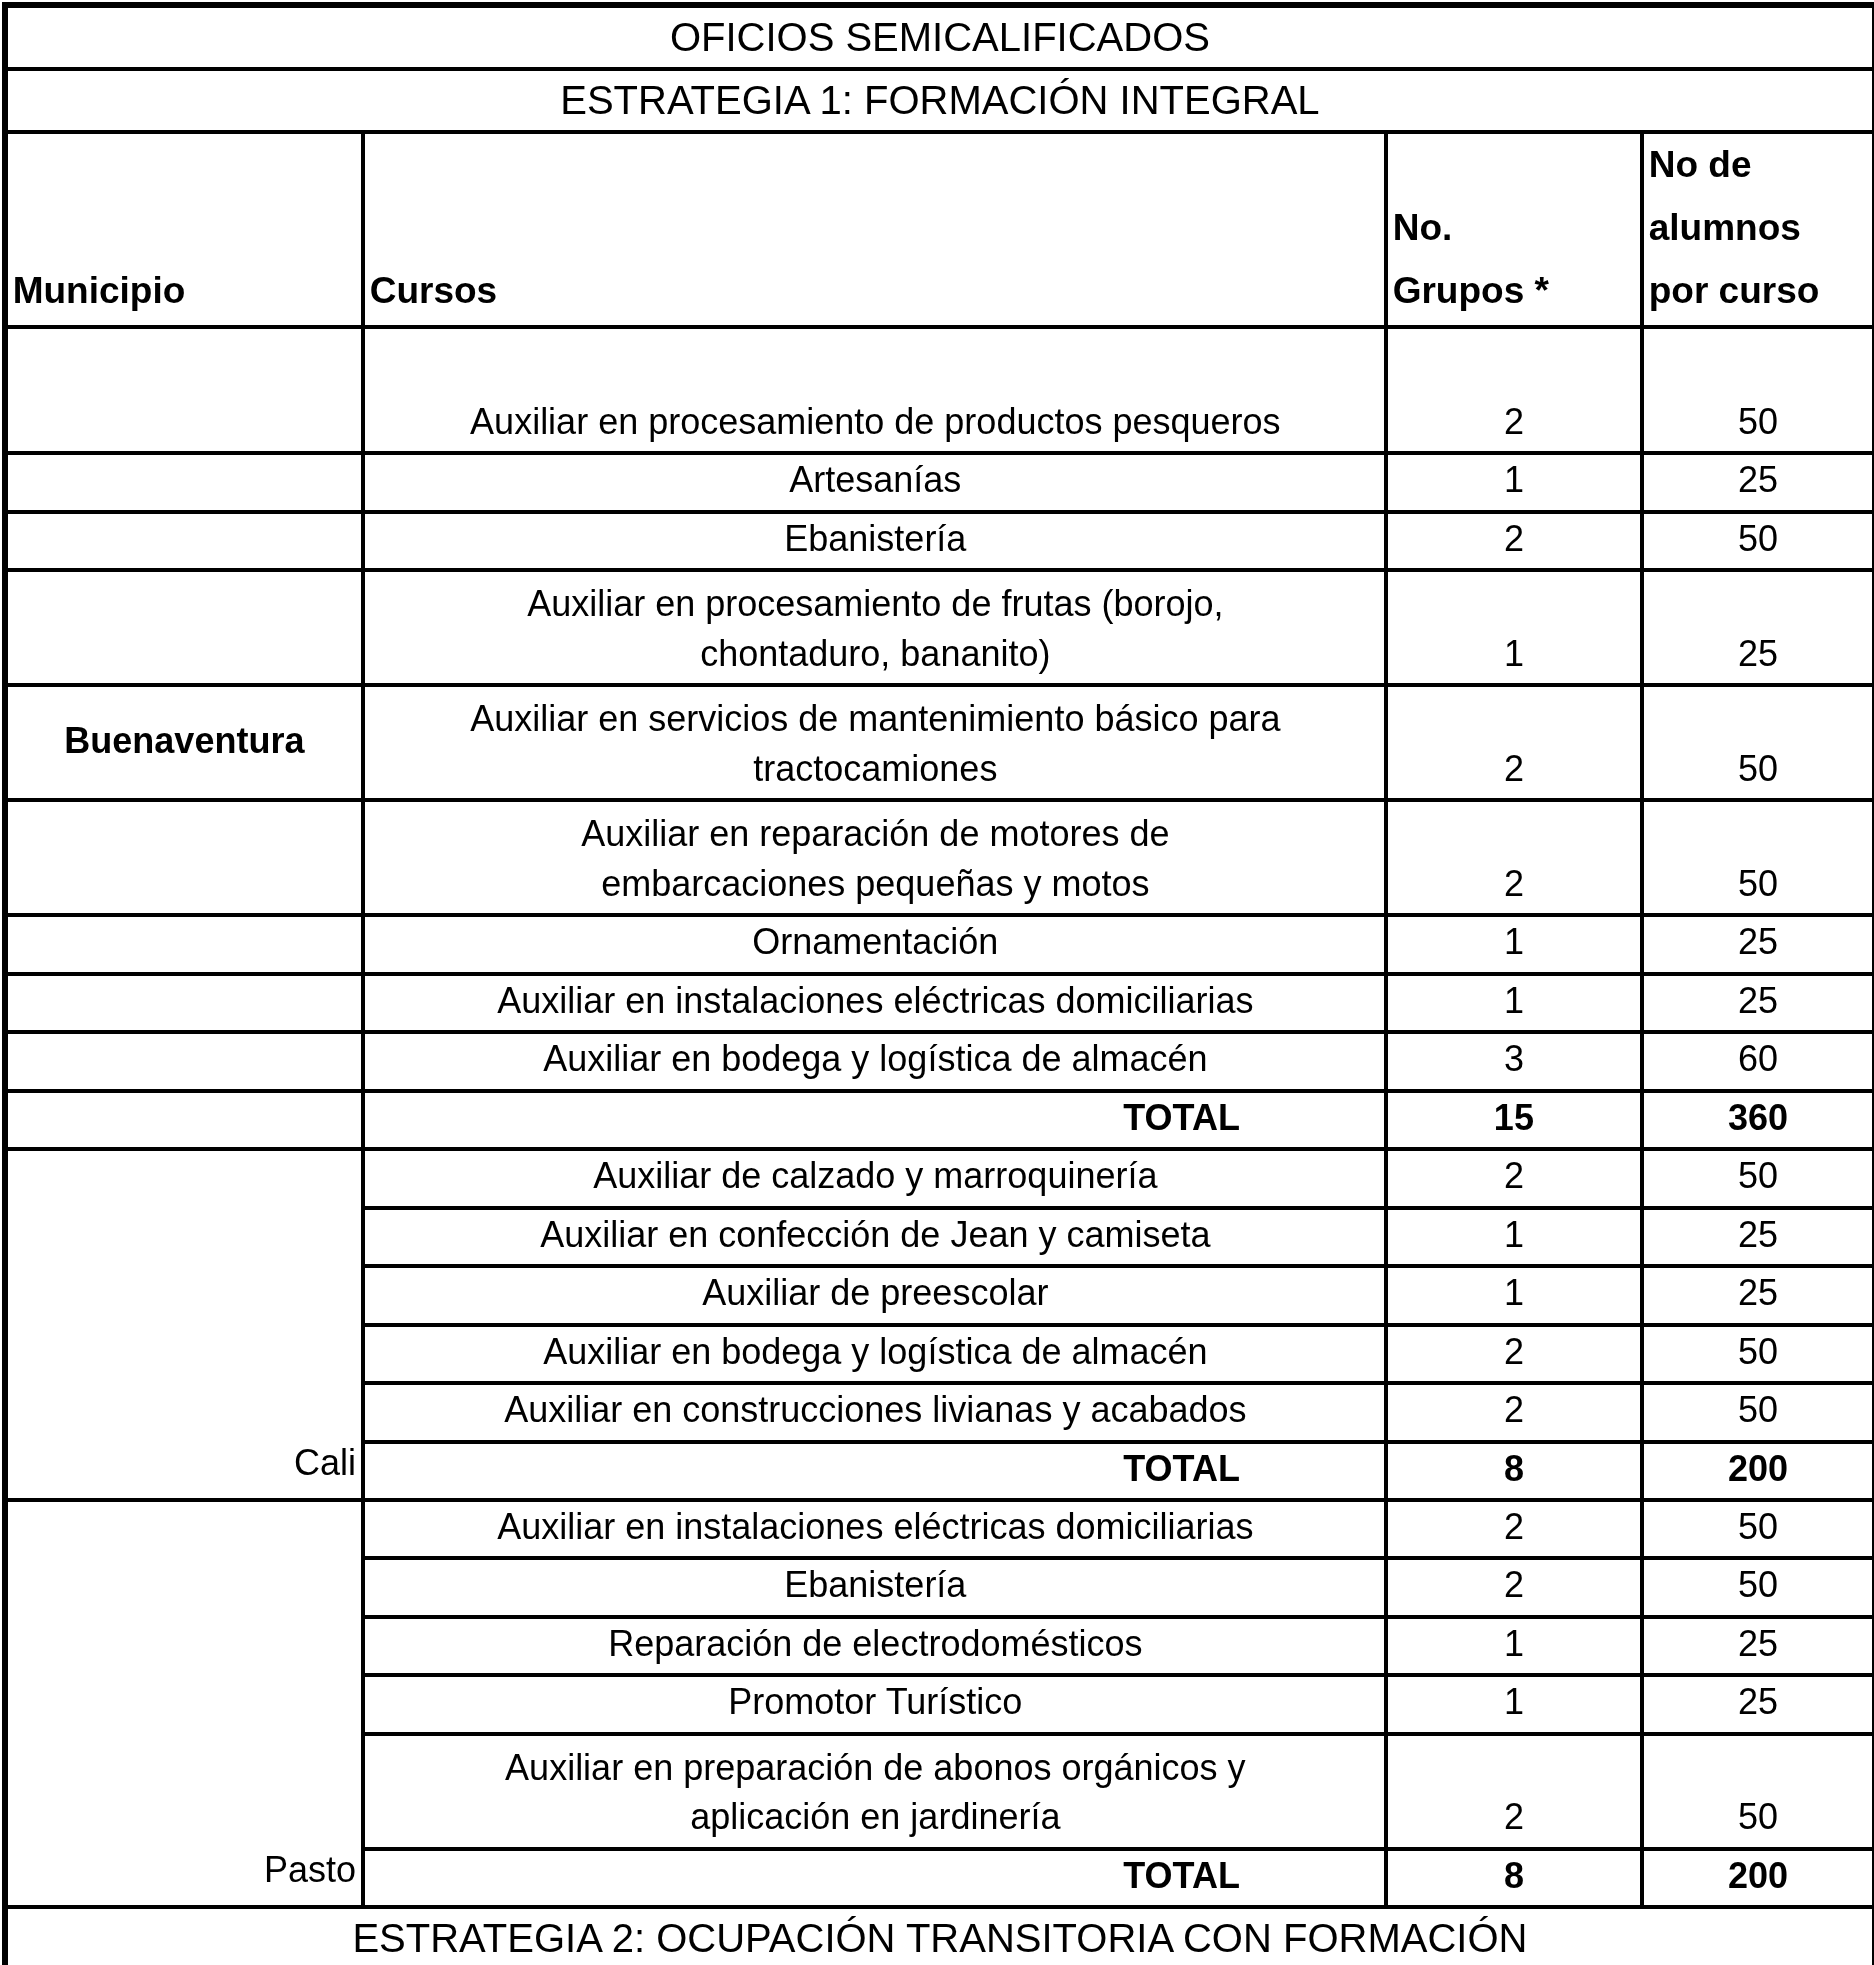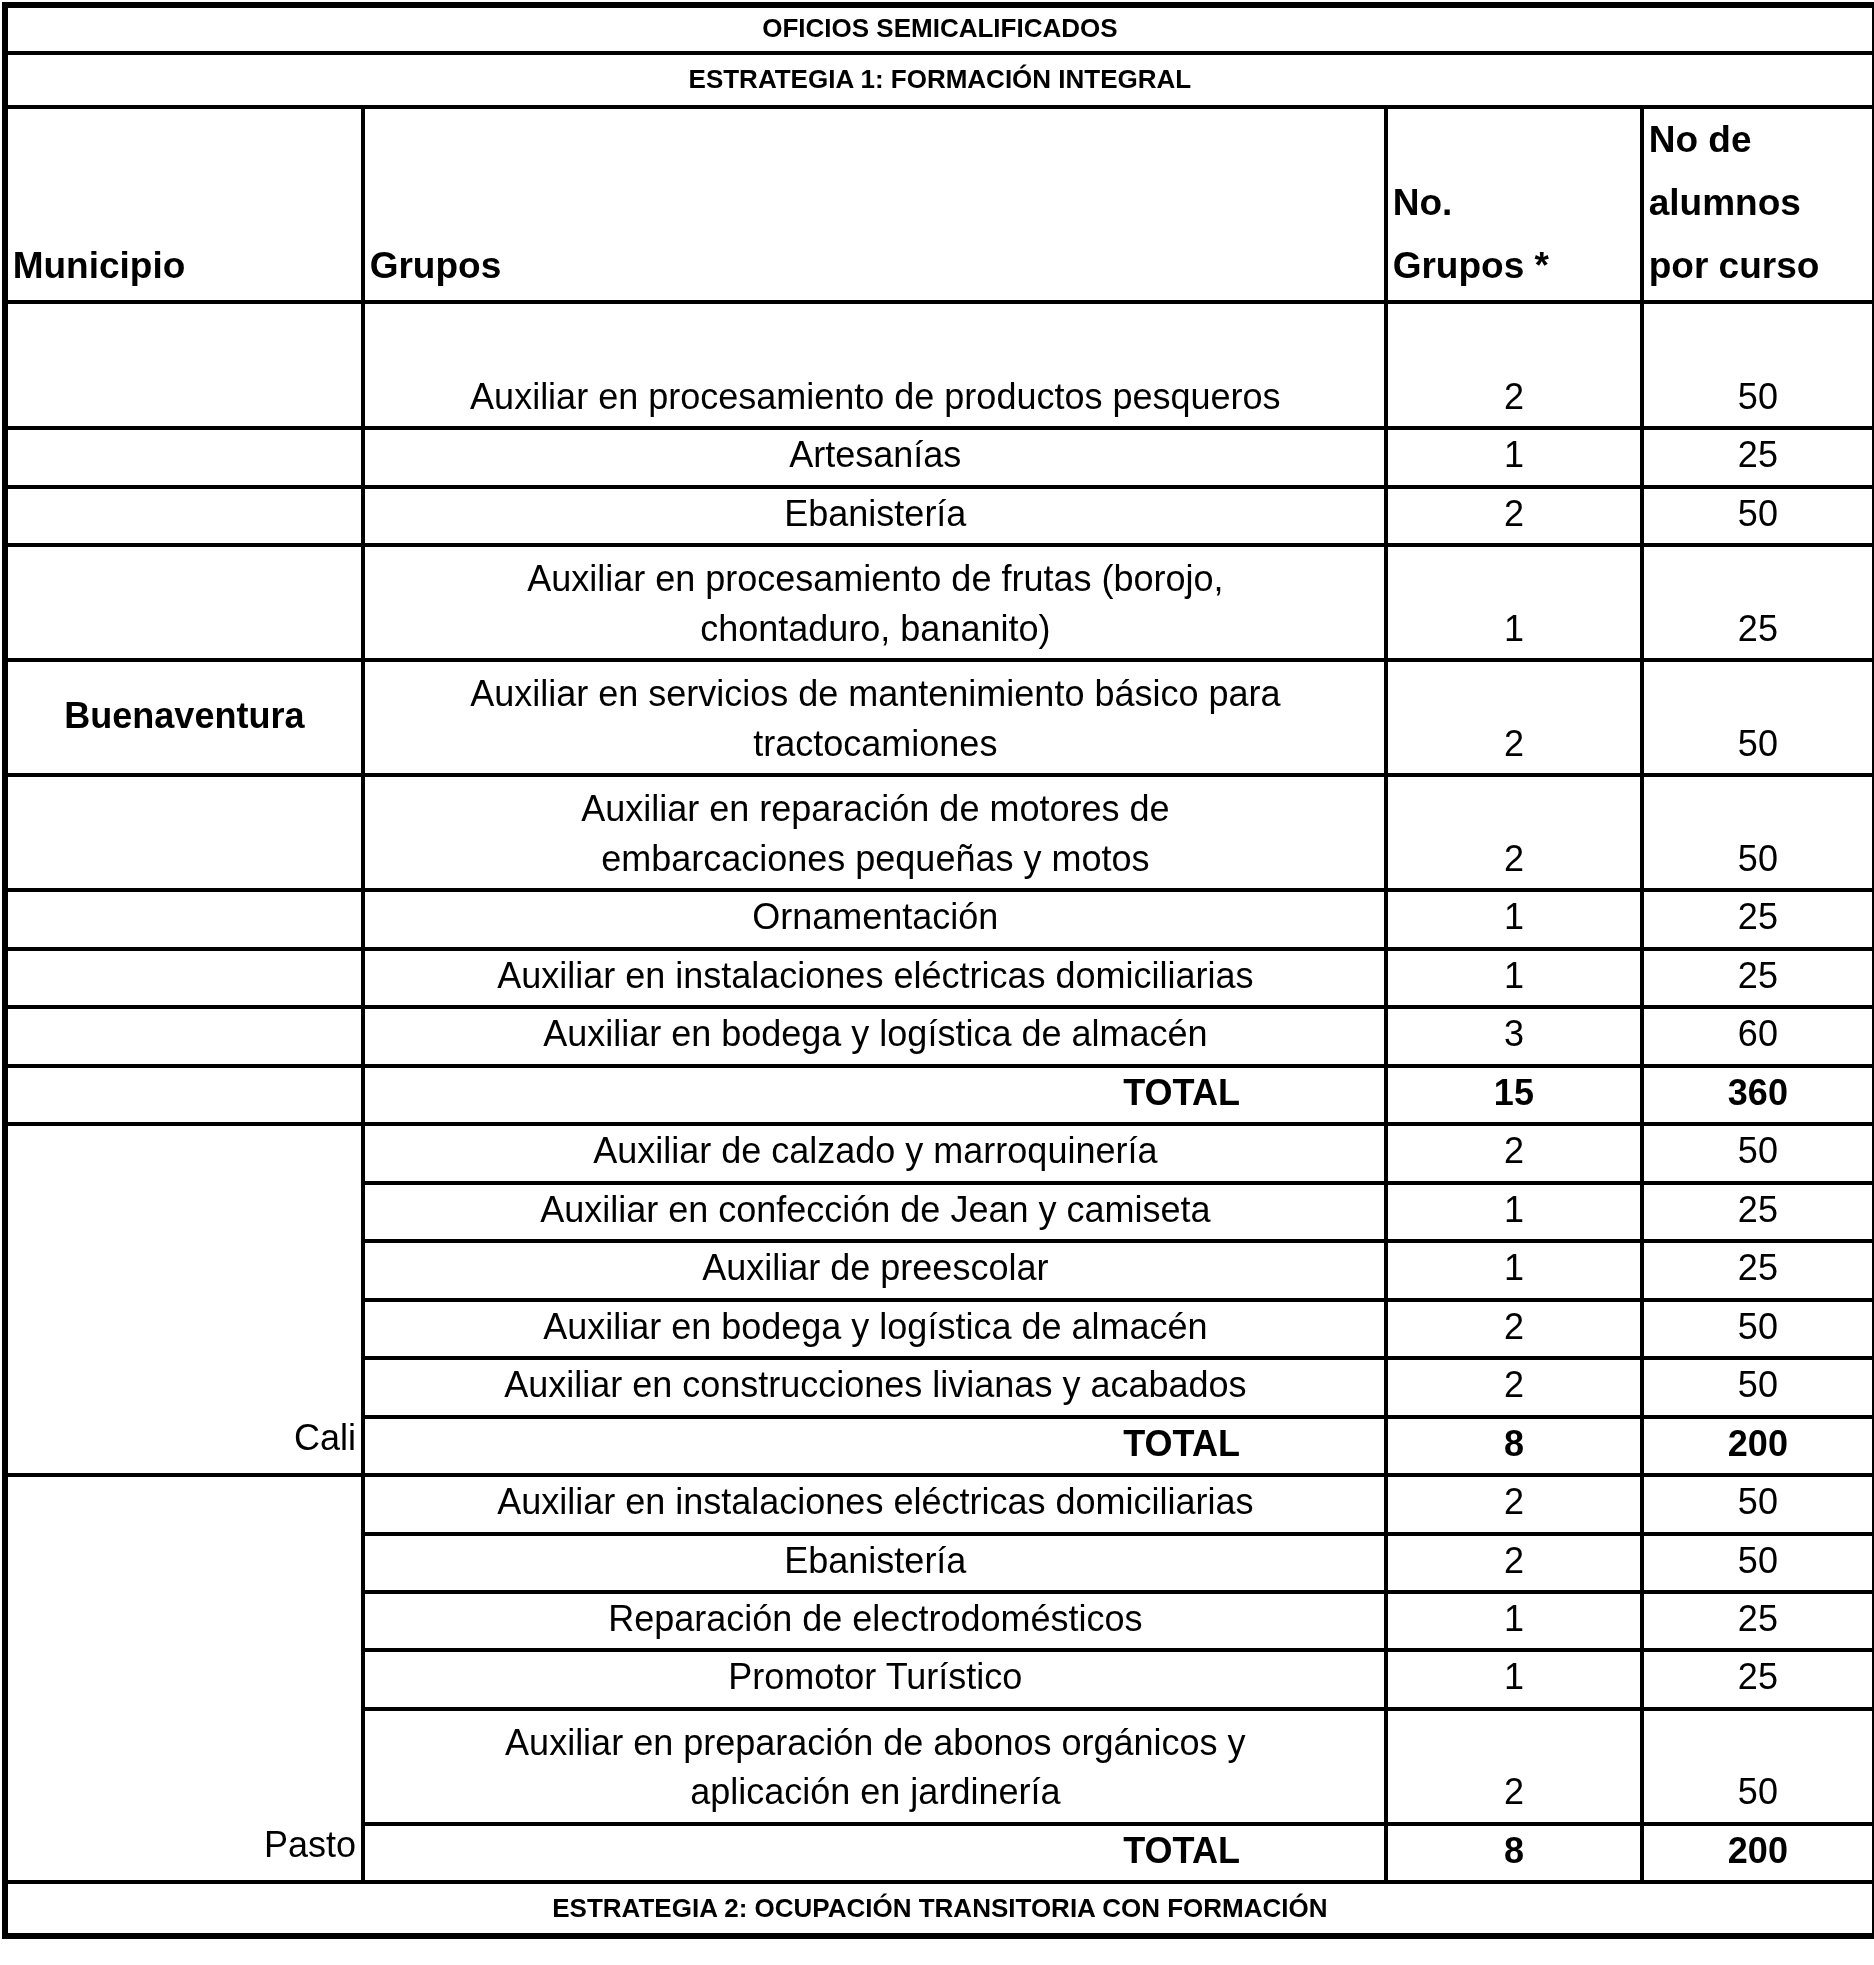--- a/index.html
+++ b/index.html
@@ -25,22 +25,22 @@
     font-size: 36px;
     line-height: 1.38;
     padding: 0 4.8px 4.8px 4.8px;
     overflow: hidden;
     word-wrap: break-word;
   }
   
   td.banner {
     text-align: center;
     vertical-align: middle;
-    font-weight: bold;
-    font-size: 26px;
+    font-weight: normal;
+    font-size: 40px;
     padding: 1.9px 4.8px;
   }
   
   td.hdr {
     font-weight: bold;
     text-align: left;
     vertical-align: bottom;
     font-size: 37px;
     line-height: 1.7;
     padding-bottom: 2.9px;
@@ -96,21 +96,21 @@
     <tr class="h-title">
       <td class="banner" colspan="4">OFICIOS SEMICALIFICADOS</td>
     </tr>
 
     <tr class="h-estr">
       <td class="banner" colspan="4">ESTRATEGIA 1: FORMACIÓN INTEGRAL</td>
     </tr>
 
     <tr class="h-header">
       <td class="hdr">Municipio</td>
-      <td class="hdr">Grupos</td>
+      <td class="hdr">Cursos</td>
       <td class="hdr">
         <span class="line">No.</span>
         <span class="line">Grupos *</span>
       </td>
       <td class="hdr">
         <span class="line">No de</span>
         <span class="line">alumnos</span>
         <span class="line">por curso</span>
       </td>
     </tr>

